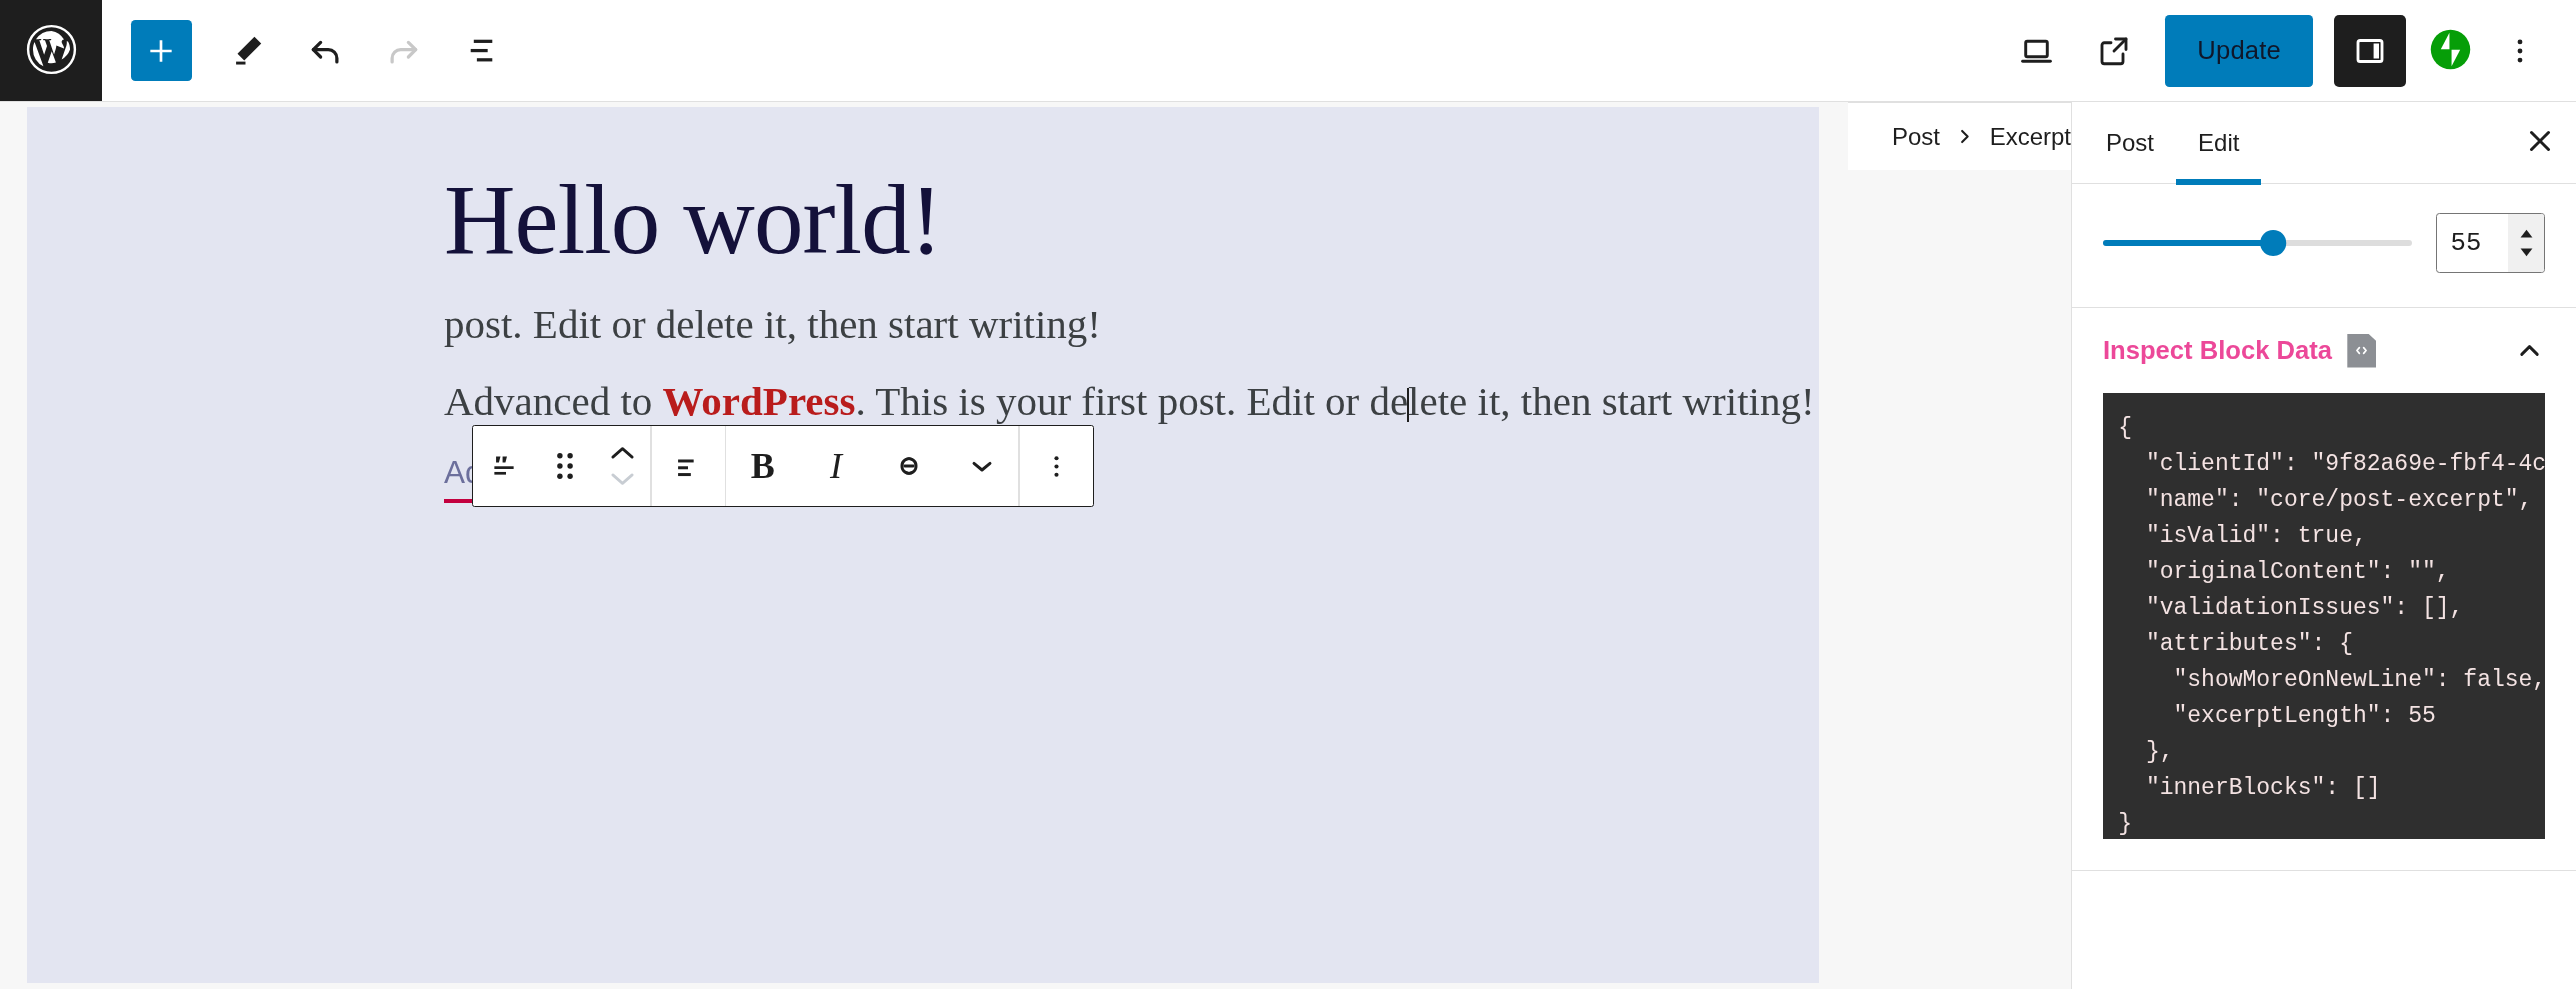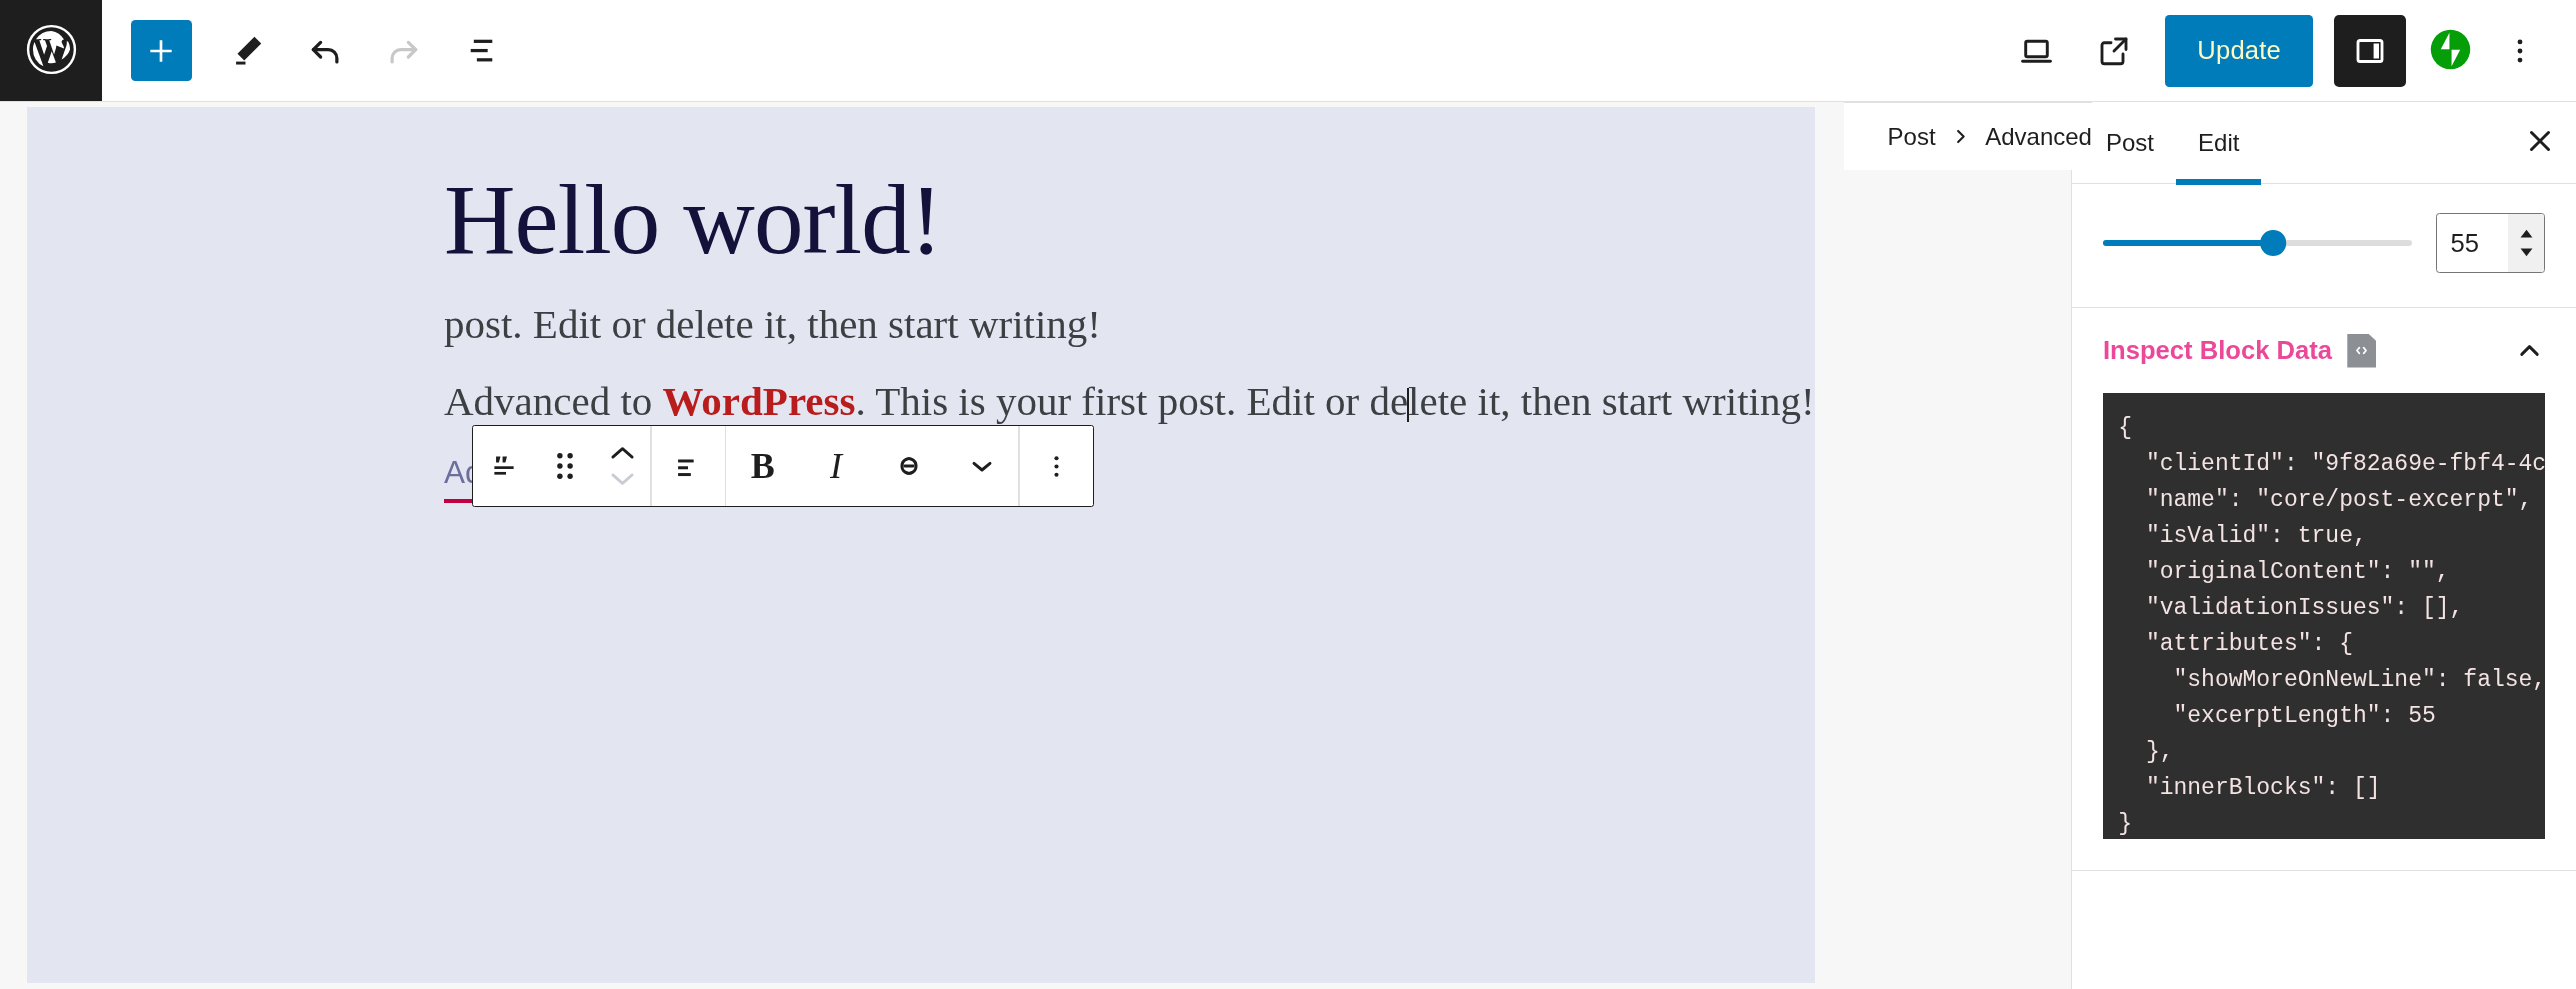--- a/index.html
+++ b/index.html
@@ -34,21 +34,21 @@
     border-radius: 3.4px;
   }
   .add-block-btn {
     width: 61px; height: 61px; margin-right: 17px; margin-left: 6.8px;
     background: #007cba; border-radius: 4.3px;
     display: flex; align-items: center; justify-content: center;
     border: none; cursor: pointer;
   }
   .update-btn {
     height: 72px; padding: 0 32px; margin: 16px 12px;
-    background: #007cba; color: #fef9c3;
+    background: #007cba; color: #0f172a;
     border: none; border-radius: 4.3px; cursor: pointer;
     font-size: 25.6px; font-family: "Liberation Sans", sans-serif;
     display: flex; align-items: center; justify-content: center;
     letter-spacing: 0.2px;
   }
   .settings-toggle {
     width: 72px; height: 72px; margin: 0 8.5px;
     background: #1e1e1e; border-radius: 5.1px;
     display: flex; align-items: center; justify-content: center;
     border: none; cursor: pointer;
@@ -180,21 +180,21 @@
   .slider-track { position: absolute; left: 0; right: 0; height: 6.8px; background: #ddd; border-radius: 3.4px; }
   .slider-fill { position: absolute; left: 0; height: 6.8px; background: #007cba; border-radius: 3.4px; }
   .slider-thumb {
     position: absolute; width: 25.6px; height: 25.6px; border-radius: 50%;
     background: #007cba; transform: translateX(-50%);
   }
   .num-input {
     width: 109px; height: 60px;
     border: 1.7px solid #757575; border-radius: 3.4px;
     display: flex; align-items: center;
-    overflow: hidden; background: #fff;
+    overflow: hidden; background: #fff; font-family: Liberation Mono, monospace;
   }
   .num-value { flex: 1 1 auto; padding-left: 13.6px; font-size: 25.6px; color: #1e1e1e; }
   .spinner {
     width: 36px; height: 100%; background: #f0f0f0;
     display: flex; flex-direction: column; align-items: center; justify-content: center; gap: 5.1px;
     cursor: pointer;
   }
 
   .sb-section-head {
     display: flex; align-items: center;
@@ -429,21 +429,21 @@
         </div>
       </div>
 
       <div class="breadcrumb-bar">
         <button class="bc-item">Post</button>
         <span class="bc-sep">
           <svg width="19" height="19" viewBox="0 0 24 24" fill="none" stroke="#1e1e1e" stroke-width="2.6" stroke-linecap="round" stroke-linejoin="round">
               <path d="M9 5l7 7-7 7"></path>
             </svg>
         </span>
-        <button class="bc-item">Advanced</button>
+        <button class="bc-item">Excerpt</button>
       </div>
     </div>
 
     <div class="sidebar">
 
       <div class="sb-tabs">
         <button class="sb-tab">Post</button>
         <button class="sb-tab active">Edit</button>
         <button class="sb-close">
           <span>

